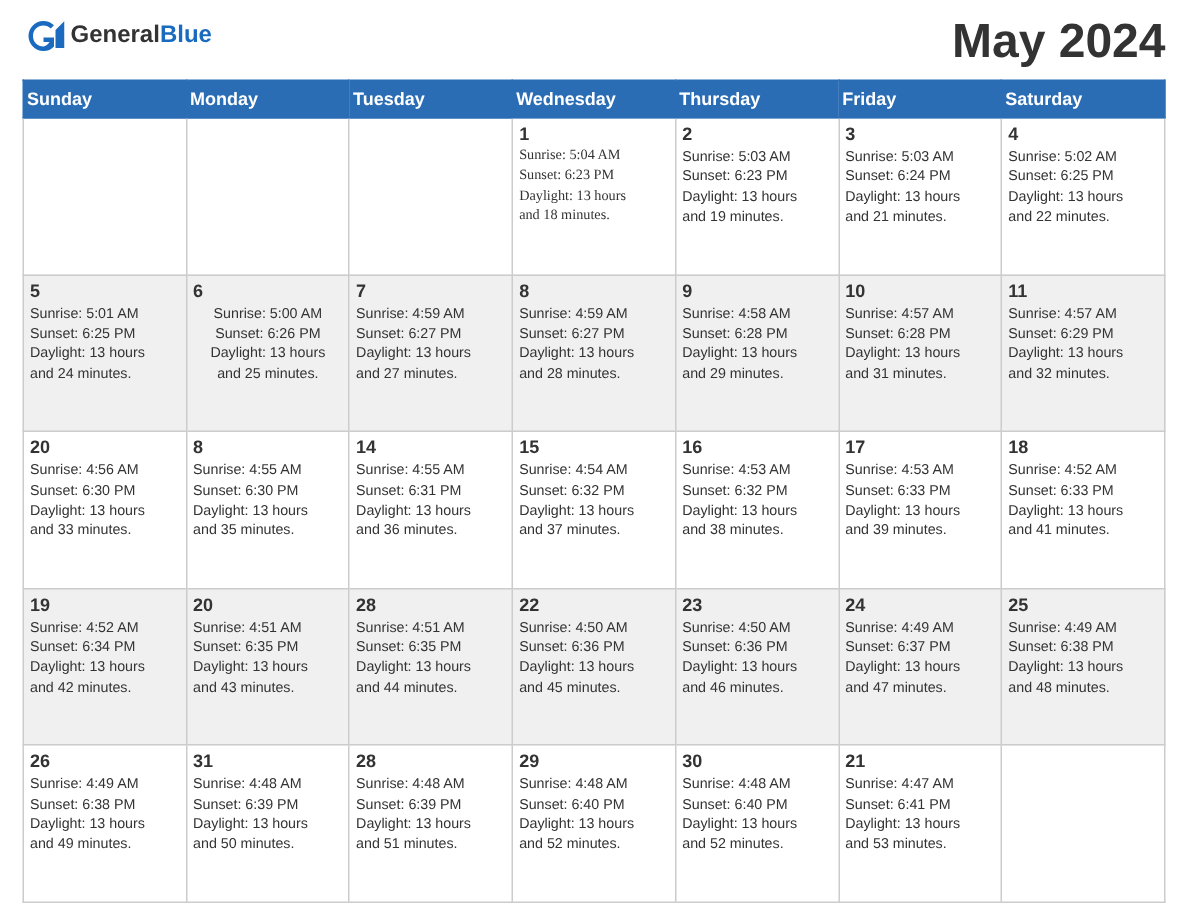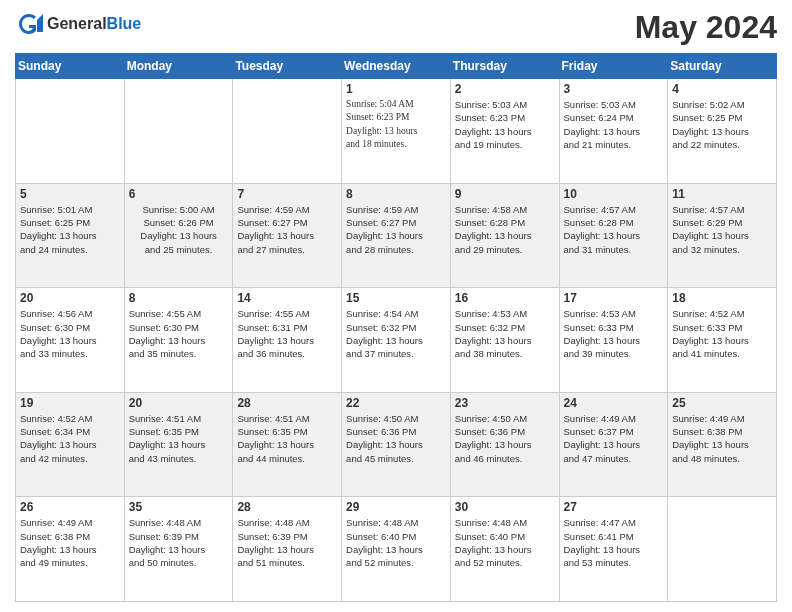--- a/index.html
+++ b/index.html
@@ -319,21 +319,21 @@
         </tr>
         <tr class="row-white">
           <td>
             <div class="day-num">26</div>
             <div class="day-info" style="white-space: pre-line;">Sunrise: 4:49 AM
 Sunset: 6:38 PM
 Daylight: 13 hours
 and 49 minutes.</div>
           </td>
           <td>
-            <div class="day-num">35</div>
+            <div class="day-num">31</div>
             <div class="day-info" style="white-space: pre-line;">Sunrise: 4:48 AM
 Sunset: 6:39 PM
 Daylight: 13 hours
 and 50 minutes.</div>
           </td>
           <td>
             <div class="day-num">28</div>
             <div class="day-info" style="white-space: pre-line;">Sunrise: 4:48 AM
 Sunset: 6:39 PM
 Daylight: 13 hours
@@ -347,21 +347,21 @@
 and 52 minutes.</div>
           </td>
           <td>
             <div class="day-num">30</div>
             <div class="day-info" style="white-space: pre-line;">Sunrise: 4:48 AM
 Sunset: 6:40 PM
 Daylight: 13 hours
 and 52 minutes.</div>
           </td>
           <td>
-            <div class="day-num">27</div>
+            <div class="day-num">21</div>
             <div class="day-info" style="white-space: pre-line;">Sunrise: 4:47 AM
 Sunset: 6:41 PM
 Daylight: 13 hours
 and 53 minutes.</div>
           </td>
           <td class="empty"></td>
         </tr>
       </tbody>
   </table>
 </div>

